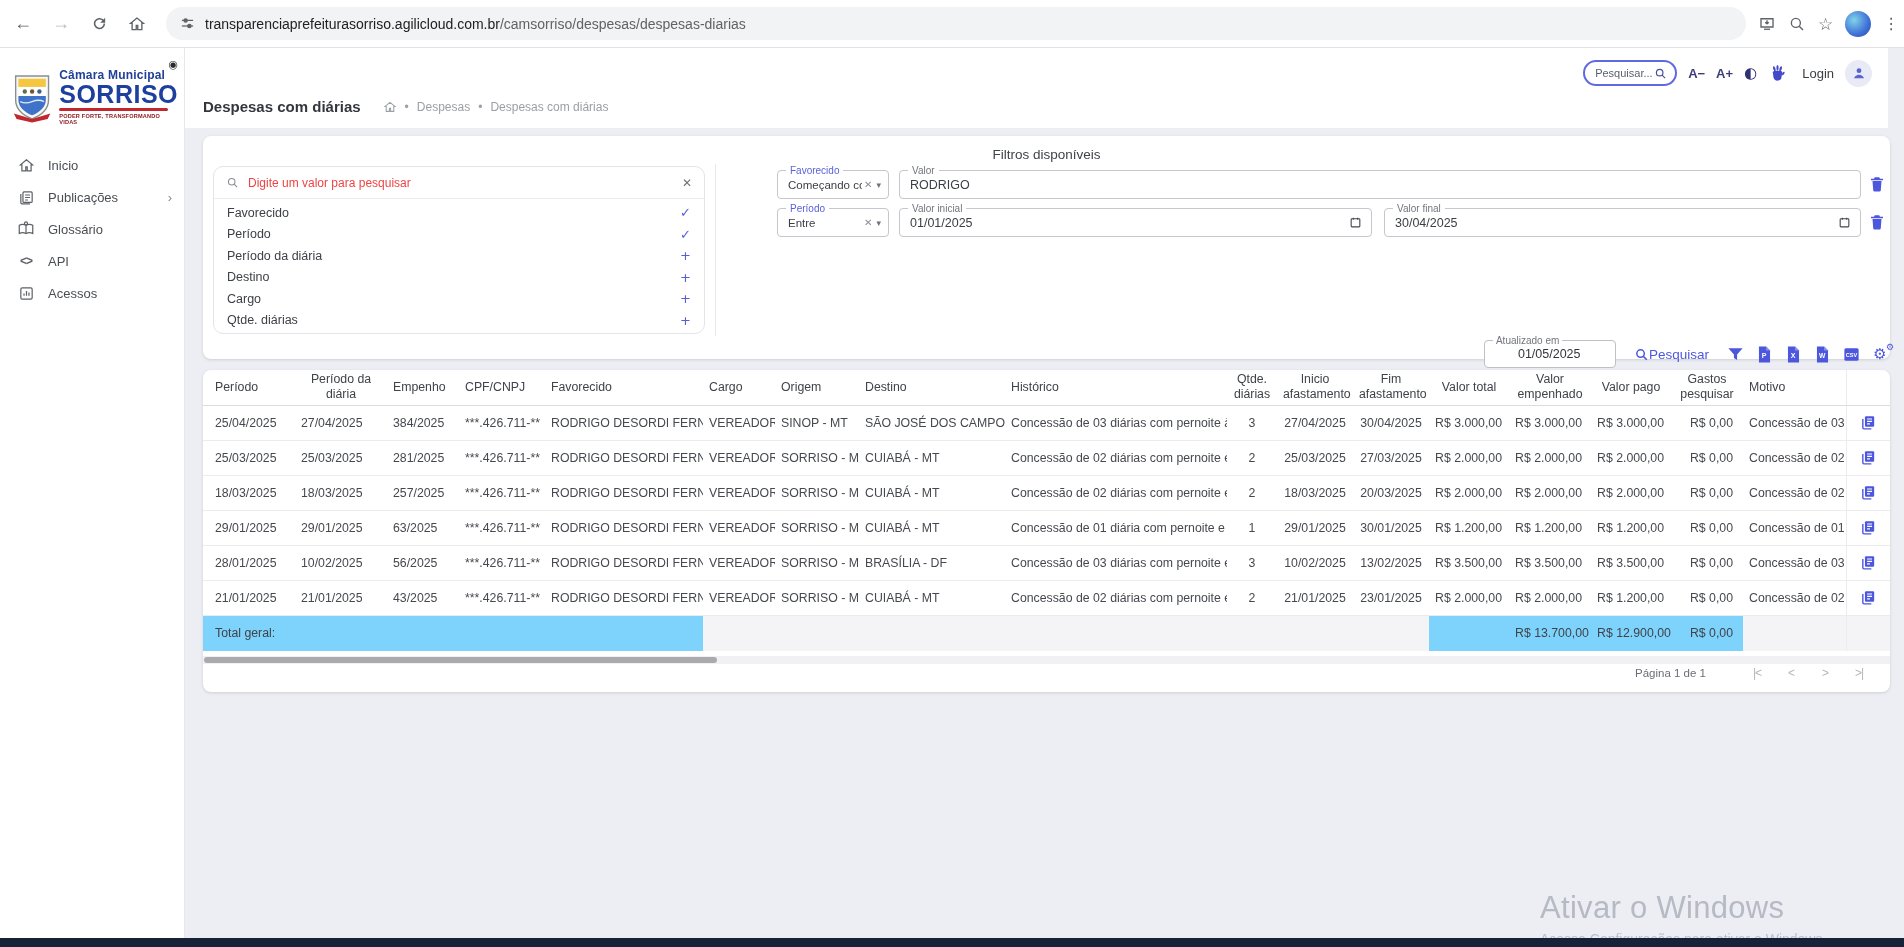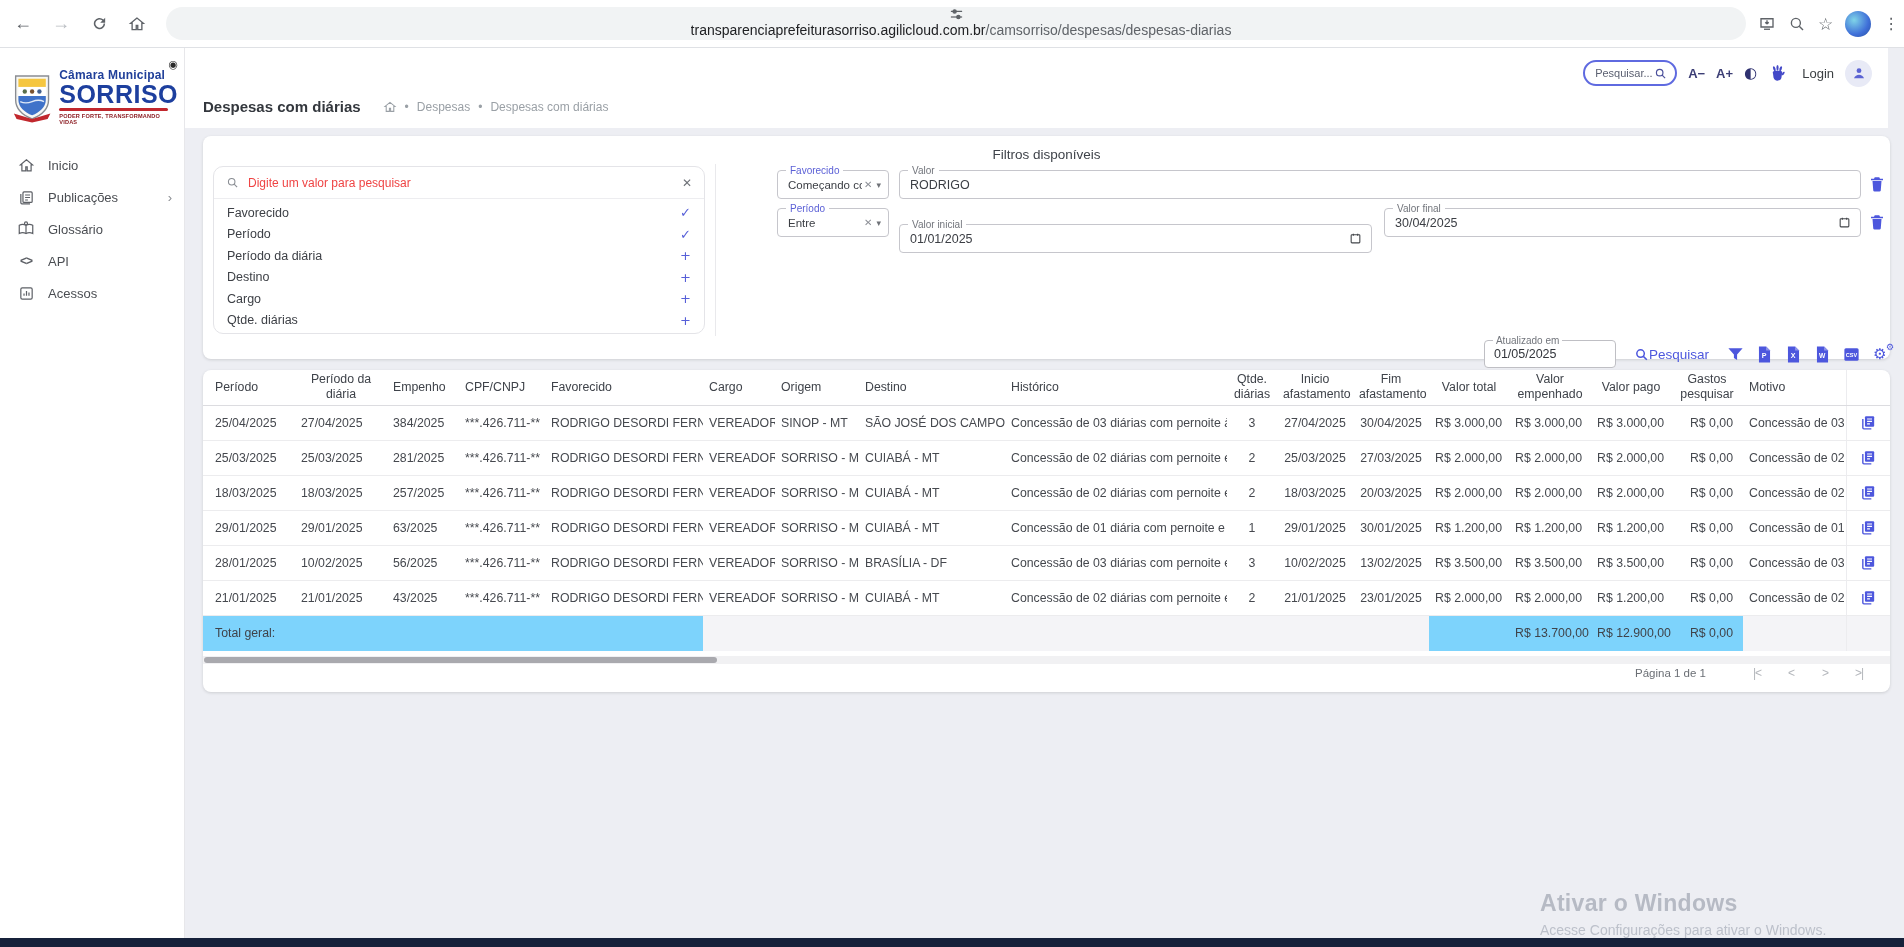--- a/index.html
+++ b/index.html
@@ -5,21 +5,21 @@
   * { margin:0; padding:0; box-sizing:border-box; }
   html,body { width:1904px; height:947px; overflow:hidden; }
   body { font-family:"Liberation Sans", sans-serif; background:#edeef3; color:#3f434a; }
   .glyph { font-family:"DejaVu Sans", sans-serif; }
   .screen { position:relative; width:1904px; height:947px; }
 
   
   .chrome { position:absolute; left:0; top:0; width:1904px; height:48px; background:#ffffff; border-bottom:1px solid #dfe1e5; display:flex; align-items:center; z-index:50; }
   .chrome .navbtn { width:30px; height:30px; display:flex; align-items:center; justify-content:center; color:#5f6368; font-size:18px; margin-left:8px; border-radius:50%; }
   .chrome .navbtn.dis { color:#b9bdc2; }
-  .omnibox { margin-left:14px; height:33px; width:1580px; background:#f1f3f4; border-radius:17px; display:flex; align-items:center; padding:0 14px;flex-direction:column; }
+  .omnibox { margin-left:14px; height:33px; width:1580px; background:#f1f3f4; border-radius:17px; display:flex; align-items:center; padding:0 14px; }
   .omnibox .url { font-size:14px; margin-left:10px; white-space:nowrap; overflow:hidden; }
   .omnibox .url .host { color:#202124; }
   .omnibox .url .path { color:#5f6368; }
   .chrome-right { display:flex; align-items:center; gap:12px; margin-left:12px; color:#5f6368; }
   .avatar-chrome { width:26px; height:26px; border-radius:50%; background:radial-gradient(circle at 35% 35%, #7fd4e8, #3f6fd8 60%, #274f9b); }
 
   
   .sidebar { position:absolute; left:0; top:48px; width:185px; height:891px; background:#ffffff; border-right:1px solid #e7e7ea; z-index:10; }
   .focus-target { position:absolute; right:6px; top:10px; font-size:11px; color:#2b2b2b; }
   .logo { display:flex; align-items:center; gap:7px; padding:20px 6px 10px 12px; }
@@ -65,21 +65,21 @@
   .ffield { position:absolute; height:29px; border:1px solid #c6c6cc; border-radius:4px; background:#fff; display:flex; align-items:center; }
   .ffield .flabel { position:absolute; top:-6px; left:8px; font-size:10px; background:#fff; padding:0 4px; color:#72757c; }
   .ffield .flabel.purple { color:#5a5fd6; }
   .ffield .fval { font-size:11.5px; color:#3b3e44; margin-left:10px; white-space:nowrap; overflow:hidden; flex:1; }
   .ffield .xsm { font-size:10px; color:#8b8e95; margin:0 2px; }
   .ffield .caret { font-size:9px; color:#6f7278; margin:0 7px 0 2px; }
   .trash { position:absolute; width:18px; height:20px; cursor:pointer; }
 
   
   .toolbar { position:absolute; right:14px; top:212px; display:flex; align-items:center; gap:10px; }
-  .upd-field { position:relative; width:132px; height:28px; border:1px solid #bfbfc4; border-radius:4px; background:#fff; display:flex; align-items:center; }
+  .upd-field { position:relative; width:132px; height:28px; border:1px solid #bfbfc4; border-radius:4px; background:#fff; display:flex; align-items:center;padding-left:24px; }
   .upd-field .flabel { position:absolute; top:-6px; left:8px; font-size:10px; background:#fff; padding:0 3px; color:#72757c; }
   .upd-field .fval { font-size:12.5px; color:#33363c; margin-left:9px; }
   .tb-search { display:flex; align-items:center; color:#4d57dd; font-size:13.5px; font-weight:500; cursor:pointer; margin-left:8px; }
   .tb-icons { display:flex; align-items:center; gap:9px; margin-left:6px; }
   .tb-ic { width:20px; height:20px; display:flex; align-items:center; justify-content:center; cursor:pointer; }
   .gears { font-size:15px; color:#4d57dd; position:relative; }
   .gears .g2 { position:absolute; font-size:9px; right:-4px; top:-2px; }
 
   
   .table-card { position:absolute; left:18px; top:242px; width:1687px; height:322px; overflow:hidden; }
@@ -94,21 +94,21 @@
   .grid tfoot .tg-b { background:#f4f4f7; }
   .copy-btn { display:inline-flex; align-items:center; justify-content:center; width:22px; height:22px; cursor:pointer; }
   .hscroll { position:absolute; left:0; right:0; top:286px; height:8px; background:#f1f1f3; }
   .hscroll .thumb { position:absolute; left:1px; top:1px; width:513px; height:6px; background:#a9a9ae; border-radius:4px; cursor:grab; }
   .pager { position:absolute; right:14px; top:296px; display:flex; align-items:center; gap:0; }
   .pager .plabel { font-size:11.5px; color:#6b6f75; margin-right:34px; }
   .pager .pbtn { font-size:12px; color:#b3b6bb; width:34px; text-align:center; cursor:default; letter-spacing:-1px; }
 
   
   .watermark { position:absolute; left:1355px; top:762px; color:#b6bac4; }
-  .watermark .w1 { font-size:23px; font-weight:700; letter-spacing:.3px; }
+  .watermark .w1 { font-size:31px; font-weight:400; letter-spacing:.3px; }
   .watermark .w2 { font-size:14px; margin-top:5px; color:#bcc0ca; }
   .taskbar { position:absolute; left:0; bottom:0; width:100%; height:9px; background:#16213a; z-index:60; }
   svg { display:block; }
 </style>
 </head>
 <body>
 
 <div class="screen">
 
   <div class="chrome">
@@ -318,21 +318,21 @@
           <path d="M9 3h6l1 2h4v2H4V5h4Z" fill="#4d57dd"></path>
           <path d="M6 8h12l-1 12.5a1.8 1.8 0 0 1-1.8 1.5H8.8A1.8 1.8 0 0 1 7 20.5Z" fill="#4d57dd"></path>
         </svg>
 
       <div class="ffield" style="left:574px; top:72px; width:112px;">
         <span class="flabel purple">Período</span>
         <span class="fval">Entre</span>
         <span class="xsm glyph">✕</span>
         <span class="caret glyph">▾</span>
       </div>
-      <div class="ffield" style="left:696px; top:88px; width:473px;">
+      <div class="ffield" style="left:696px; top:72px; width:473px;">
         <span class="flabel">Valor inicial</span>
         <span class="fval" style="font-size:12.5px;">01/01/2025</span>
         <svg width="13" height="13" viewBox="0 0 24 24" style="margin-right:9px;">
             <rect x="4" y="5" width="16" height="15" rx="1.5" fill="none" stroke="#42454a" stroke-width="2"></rect>
             <path d="M8 3v4M16 3v4" stroke="#42454a" stroke-width="2"></path>
           </svg>
       </div>
       <div class="ffield" style="left:1181px; top:72px; width:477px;">
         <span class="flabel">Valor final</span>
         <span class="fval" style="font-size:12.5px;">30/04/2025</span>

